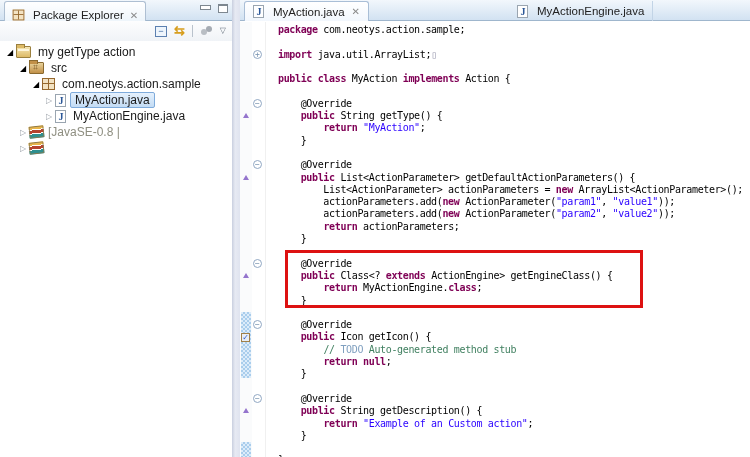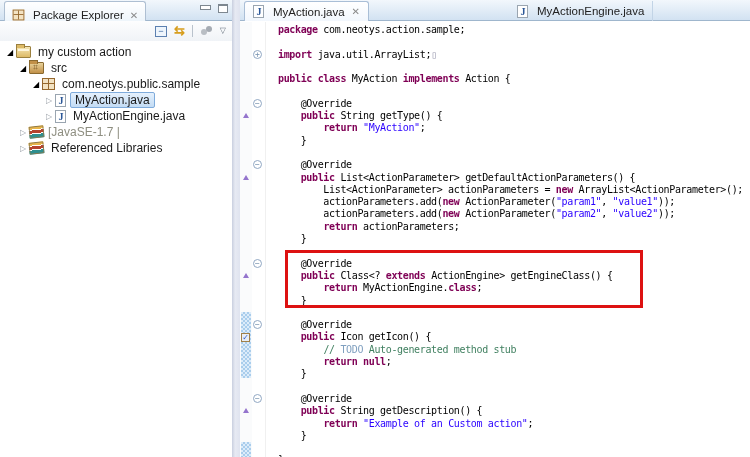--- a/index.html
+++ b/index.html
@@ -133,51 +133,50 @@
     <span class="ic-collapse">−</span>
     <span class="ic-link">⇆</span>
     <span class="tb-sep"></span>
     <span class="ic-focus"></span>
     <span class="ic-menu">▽</span>
   </div>
   <div class="tree" id="pe-tree">
       <div class="trow" style="padding-left: 4px;">
         <span class="arrow">◢</span>
         <span class="ticon ti-project-folder"></span>
-        <span class="tlabel">my custom action</span>
+        <span class="tlabel">my getType action</span>
       </div>
       <div class="trow" style="padding-left: 17px;">
         <span class="arrow">◢</span>
         <span class="ticon ti-src-folder"></span>
         <span class="tlabel">src</span>
       </div>
       <div class="trow" style="padding-left: 30px;">
         <span class="arrow">◢</span>
         <span class="ticon ti-package"></span>
-        <span class="tlabel">com.neotys.public.sample</span>
+        <span class="tlabel">com.neotys.action.sample</span>
       </div>
       <div class="trow sel" style="padding-left: 43px;">
         <span class="arrow col">▷</span>
         <span class="ticon ti-java-file"></span>
         <span class="tlabel">MyAction.java</span>
       </div>
       <div class="trow" style="padding-left: 43px;">
         <span class="arrow col">▷</span>
         <span class="ticon ti-java-file"></span>
         <span class="tlabel">MyActionEngine.java</span>
       </div>
       <div class="trow" style="padding-left: 17px;">
         <span class="arrow col">▷</span>
         <span class="ticon ti-library"></span>
-        <span class="tdecor">[JavaSE-1.7 |</span>
+        <span class="tdecor">[JavaSE-0.8 |</span>
       </div>
       <div class="trow" style="padding-left: 17px;">
         <span class="arrow col">▷</span>
         <span class="ticon ti-library"></span>
-        <span class="tlabel">Referenced Libraries</span>
       </div>
     </div>
 </div>
 
 <div class="sash"></div>
 
 <div class="ed-pane">
   <div class="tabstrip" id="ed-tabs">
       <div class="etab active" style="left: 4px;">
         <span class="ticon ti-java-file"></span>

